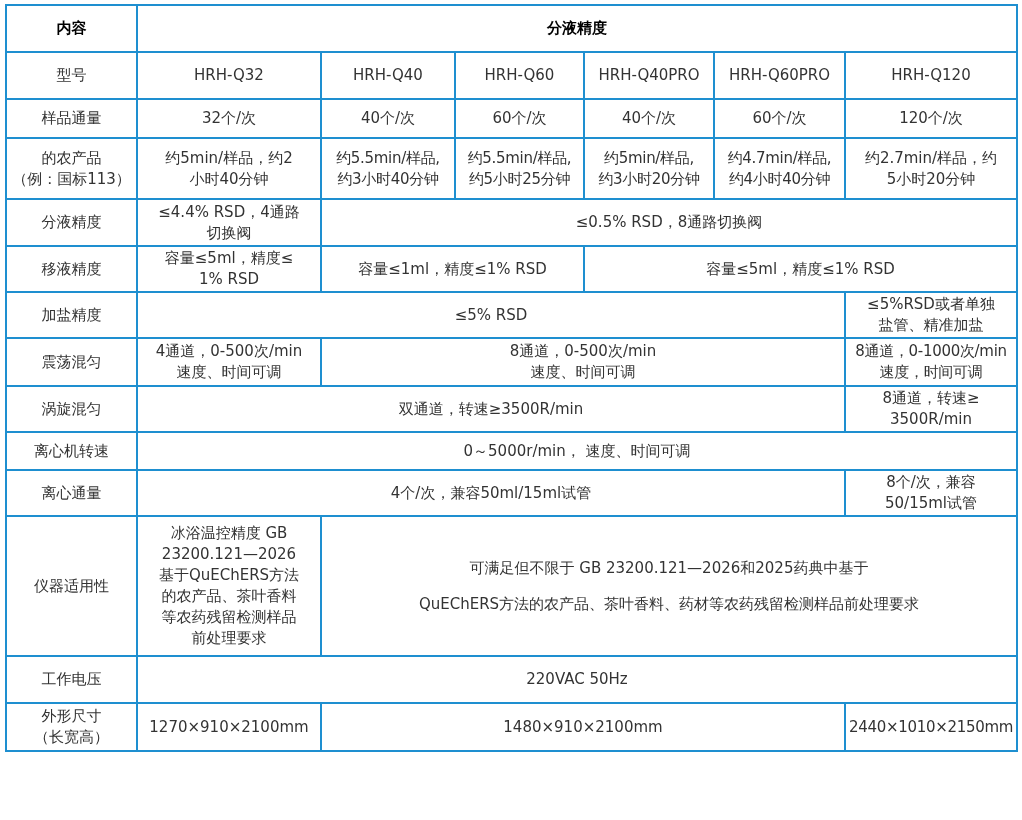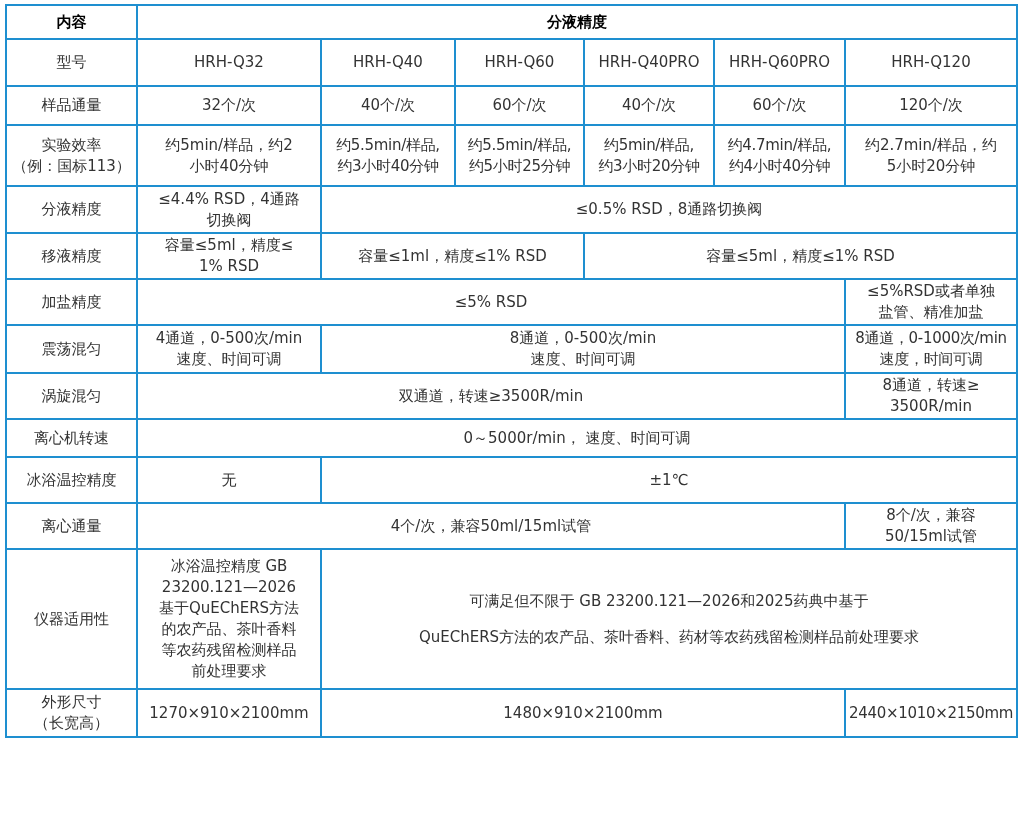--- a/index.html
+++ b/index.html
@@ -29,21 +29,21 @@
   <colgroup>
     <col style="width:131px">
       <col style="width:184px">
       <col style="width:134px">
       <col style="width:129px">
       <col style="width:130px">
       <col style="width:131px">
       <col style="width:172px">
   </colgroup>
   <tbody>
-      <tr style="height:34px">
+      <tr style="height:47px">
     <td class="hdr">内容</td>
     <td class="hdr" colspan="6">分液精度</td>
   </tr>
   <tr style="height:47px">
     <td class="lbl">型号</td>
     <td>HRH-Q32</td>
     <td>HRH-Q40</td>
     <td>HRH-Q60</td>
     <td>HRH-Q40PRO</td>
     <td>HRH-Q60PRO</td>
@@ -53,21 +53,21 @@
     <td class="lbl">样品通量</td>
     <td>32个/次</td>
     <td>40个/次</td>
     <td>60个/次</td>
     <td>40个/次</td>
     <td>60个/次</td>
     <td>120个/次</td>
   </tr>
   <tr style="height:61px">
     <td class="lbl">
-      <div>实验效率</div>
+      <div>的农产品</div>
       <div>（例：国标113）</div>
     </td>
     <td>
           <div>约5min/样品，约2</div>
           <div>小时40分钟</div>
         </td>
     <td class="tight">
           <div>约5.5min/样品,</div>
           <div>约3小时40分钟</div>
         </td>
@@ -134,25 +134,20 @@
     <td>
           <div>8通道，转速≥</div>
           <div>3500R/min</div>
         </td>
   </tr>
   <tr style="height:38px">
     <td class="lbl">离心机转速</td>
     <td colspan="6">0～5000r/min， 速度、时间可调</td>
   </tr>
   <tr style="height:46px">
-    <td class="lbl">冰浴温控精度</td>
-    <td>无</td>
-    <td colspan="5">±1℃</td>
-  </tr>
-  <tr style="height:46px">
     <td class="lbl">离心通量</td>
     <td colspan="5">4个/次，兼容50ml/15ml试管</td>
     <td>
           <div>8个/次，兼容</div>
           <div>50/15ml试管</div>
         </td>
   </tr>
   <tr style="height:140px">
     <td class="lbl">仪器适用性</td>
     <td class="left">
@@ -161,20 +156,24 @@
       <div>基于QuEChERS方法</div>
       <div>的农产品、茶叶香料</div>
       <div>等农药残留检测样品</div>
       <div>前处理要求</div>
     </td>
     <td colspan="5">
       <div class="gap">可满足但不限于 GB 23200.121—2026和2025药典中基于</div>
       <div class="gap">QuEChERS方法的农产品、茶叶香料、药材等农药残留检测样品前处理要求</div>
     </td>
   </tr>
+  <tr style="height:47px">
+    <td class="lbl">工作电压</td>
+    <td colspan="6">220VAC 50Hz</td>
+  </tr>
   <tr style="height:48px">
     <td class="lbl">
       <div>外形尺寸</div>
       <div>（长宽高）</div>
     </td>
     <td>1270×910×2100mm</td>
     <td colspan="4">1480×910×2100mm</td>
     <td class="tight">2440×1010×2150mm</td>
   </tr>
 </tbody>

